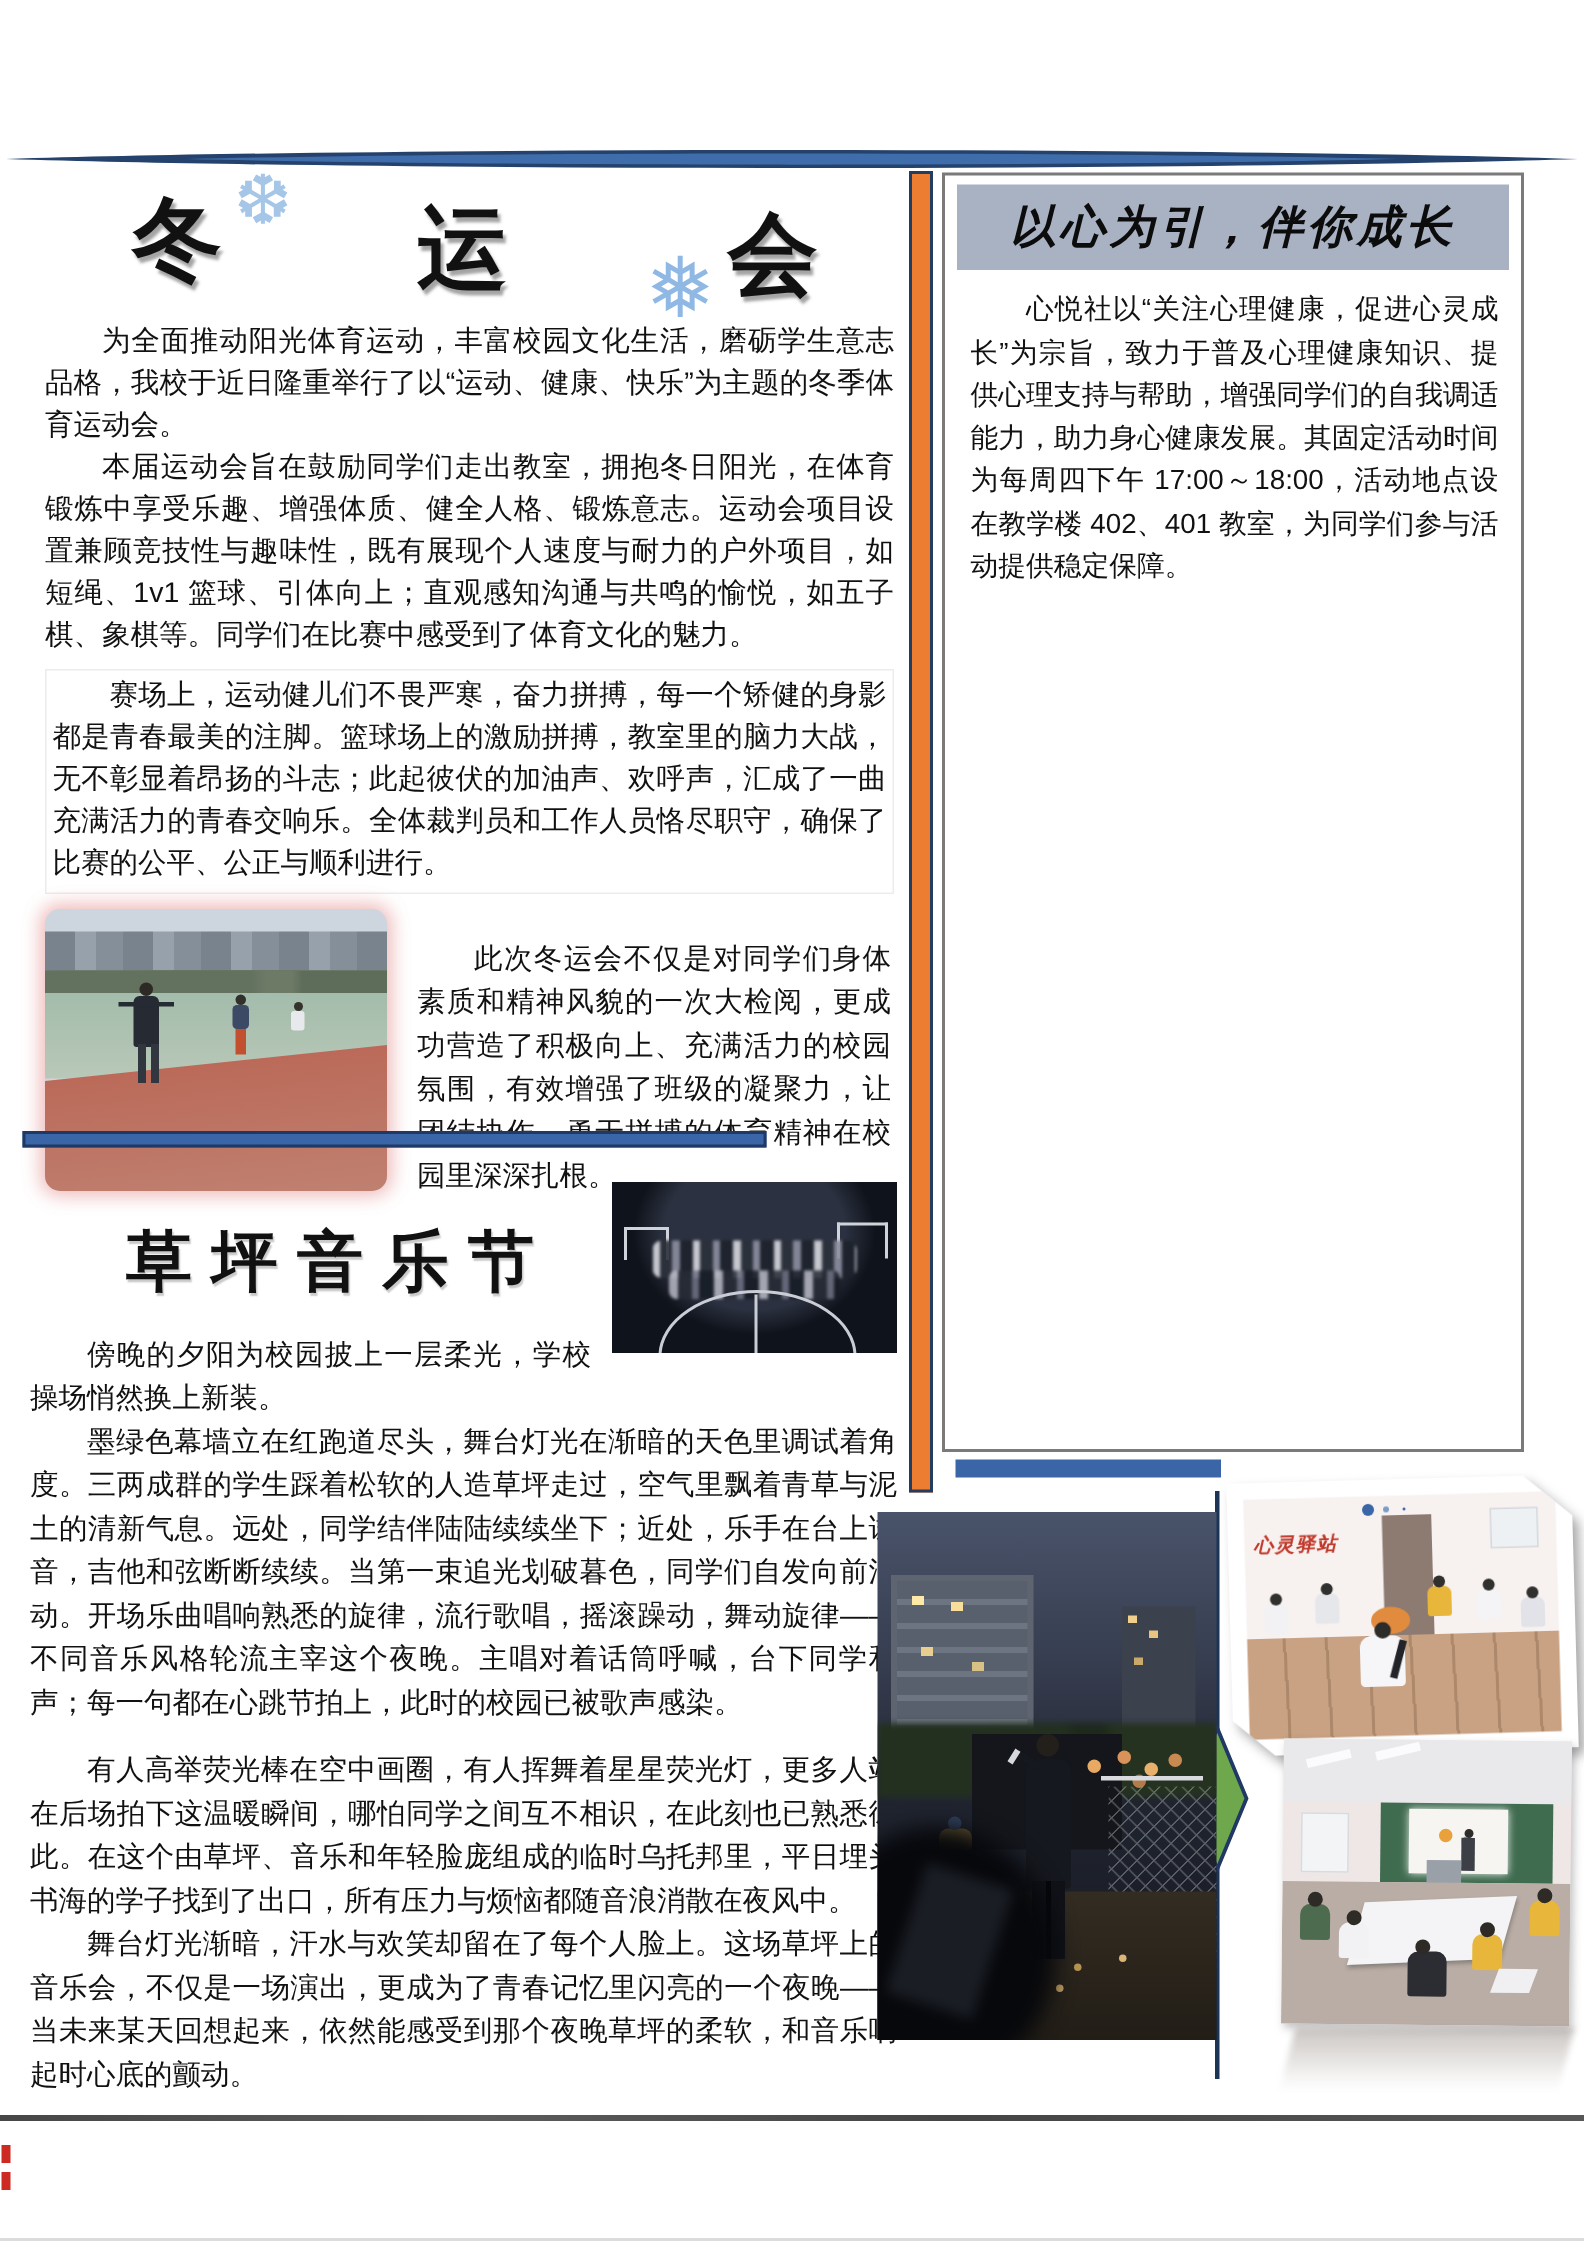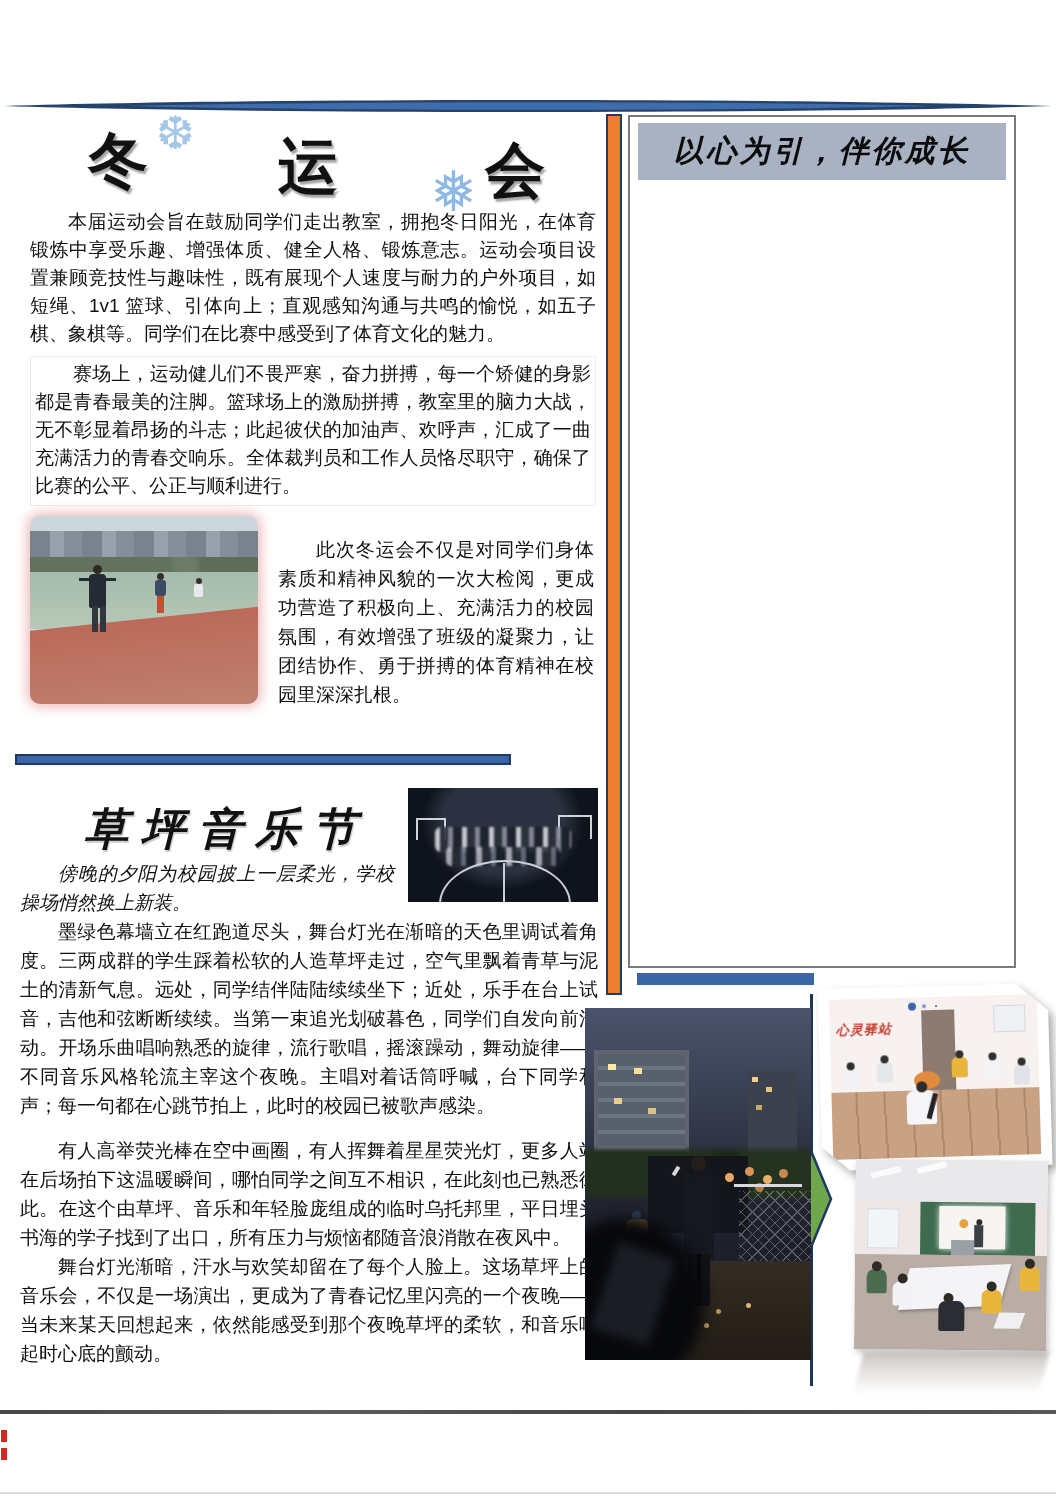--- a/index.html
+++ b/index.html
@@ -70,24 +70,24 @@
   #photo-night-group .crowd2{position:absolute;left:20%;top:52%;width:60%;height:16%;
     background:repeating-linear-gradient(90deg,#b9bac4 0 6px,#262b35 6px 15px,#6e7183 15px 20px,#171c26 20px 30px);
     border-radius:5px;filter:blur(1px);opacity:.85;}
   #photo-night-group .circle{position:absolute;left:50%;bottom:-46px;width:128px;height:84px;
     margin-left:-64px;border:2px solid #c9cdd6;border-radius:50%;}
   #photo-night-group .mline{position:absolute;left:50%;top:66%;width:2px;height:40%;background:#c9cdd6;}
   #photo-night-group .goal-l{position:absolute;left:4%;top:26%;width:26px;height:20px;
     border:2px solid #cfd3da;border-bottom:none;}
   #photo-night-group .goal-r{position:absolute;right:3%;top:24%;width:30px;height:22px;
     border:2px solid #cfd3da;border-bottom:none;}
-  #music-title{font-size:44px;letter-spacing:13px;font-style:italic;margin:20px 0 0 64px;
+  #music-title{font-size:44px;letter-spacing:13px;margin:32px 0 0 64px;
     text-shadow:1px 2px 1px rgba(120,120,120,.4);}
   #music-sec .para{line-height:29px;}
-  #m-p1{font-style:italic;}
+  #m-p1{margin-top:18px;}
   #m-p3{margin-top:16px;}
   
   #right-box{left:628px;top:115px;width:388px;height:853px;border:2px solid #7a7a7a;
     box-sizing:border-box;background:#fff;overflow:hidden;}
   #right-head{margin:6px 8px 0 8px;height:57px;background:#a9b2c3;
     display:flex;align-items:center;justify-content:center;}
   #right-head span{font-size:30px;font-style:italic;letter-spacing:3px;color:#0c0c0c;}
   #right-body{padding:12px 15px 0 17px;font-size:18.5px;line-height:28.5px;text-align:justify;}
   #right-body p{margin:0;text-indent:2em;}
   #right-body #r-p3{text-indent:0;margin-top:26px;}
@@ -230,20 +230,21 @@
   </svg>
 
   <div id="left-col" class="abs">
     <div id="winter-title">
       <span class="w-char brush" style="left:58px;top:10px;">冬</span>
       <span class="snow" style="left:126px;top:-10px;font-size:46px;color:#a6c6e8;">❆</span>
       <span class="w-char brush" style="left:248px;top:16px;">运</span>
       <span class="w-char brush" style="left:455px;top:20px;">会</span>
       <span class="snow" style="left:400px;top:44px;font-size:56px;color:#8fb8e4;">❅</span>
     </div>
+    <p class="para" id="w-p1">为全面推动阳光体育运动，丰富校园文化生活，磨砺学生意志品格，我校于近日隆重举行了以“运动、健康、快乐”为主题的冬季体育运动会。</p>
     <p class="para">本届运动会旨在鼓励同学们走出教室，拥抱冬日阳光，在体育锻炼中享受乐趣、增强体质、健全人格、锻炼意志。运动会项目设置兼顾竞技性与趣味性，既有展现个人速度与耐力的户外项目，如短绳、1v1 篮球、引体向上；直观感知沟通与共鸣的愉悦，如五子棋、象棋等。同学们在比赛中感受到了体育文化的魅力。</p>
     <p class="para" id="w-p3">赛场上，运动健儿们不畏严寒，奋力拼搏，每一个矫健的身影都是青春最美的注脚。篮球场上的激励拼搏，教室里的脑力大战，无不彰显着昂扬的斗志；此起彼伏的加油声、欢呼声，汇成了一曲充满活力的青春交响乐。全体裁判员和工作人员恪尽职守，确保了比赛的公平、公正与顺利进行。</p>
     <div id="photo-row">
       <div id="photo-sports">
         <div class="bldg"></div>
         <div class="trees"></div>
         <div class="court"></div>
         <div class="track"></div>
         <div class="fig1"></div>
         <div class="legs1"></div>
@@ -272,20 +273,21 @@
     <p class="para">舞台灯光渐暗，汗水与欢笑却留在了每个人脸上。这场草坪上的音乐会，不仅是一场演出，更成为了青春记忆里闪亮的一个夜晚——当未来某天回想起来，依然能感受到那个夜晚草坪的柔软，和音乐响起时心底的颤动。</p>
   </div>
 
   <div id="orange-strip" class="abs"></div>
 
   <div id="right-box" class="abs">
     <div id="right-head">
       <span class="brush">以心为引，伴你成长</span>
     </div>
     <div id="right-body">
+      <p>心悦社以“关注心理健康，促进心灵成长”为宗旨，致力于普及心理健康知识、提供心理支持与帮助，增强同学们的自我调适能力，助力身心健康发展。其固定活动时间为每周四下午 17:00～18:00，活动地点设在教学楼 402、401 教室，为同学们参与活动提供稳定保障。</p>
     </div>
   </div>
 
   <div id="blue-bar2" class="abs blue-bar"></div>
 
   <div id="v-line" class="abs"></div>
   <svg id="diamond" class="abs" width="43" height="98">
     <polygon points="21.5,2 41,49 21.5,96 2,49" fill="#6fa84c" stroke="#1f3864" stroke-width="2.5"></polygon>
   </svg>
 

